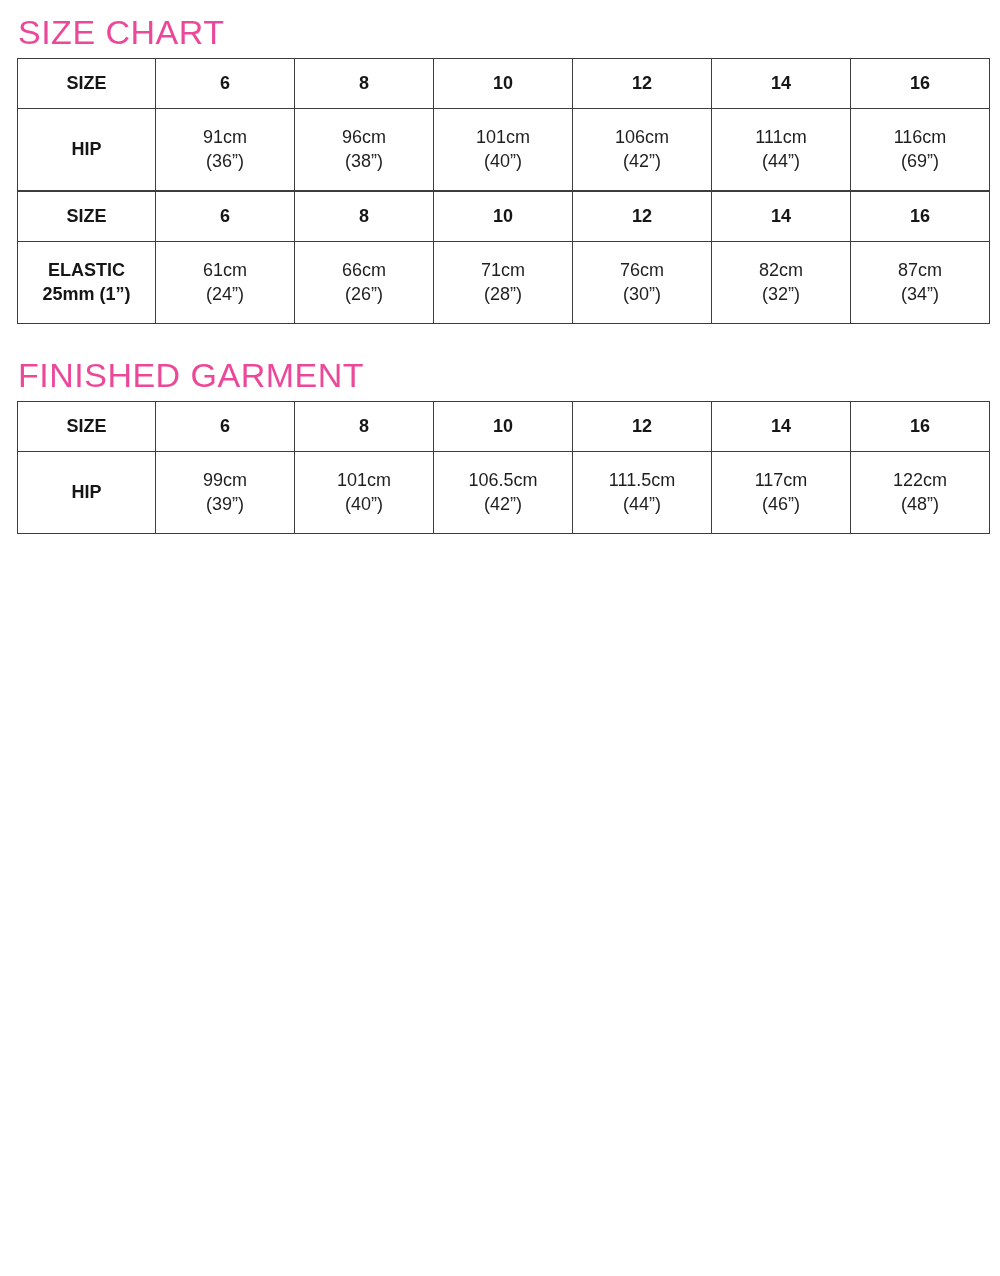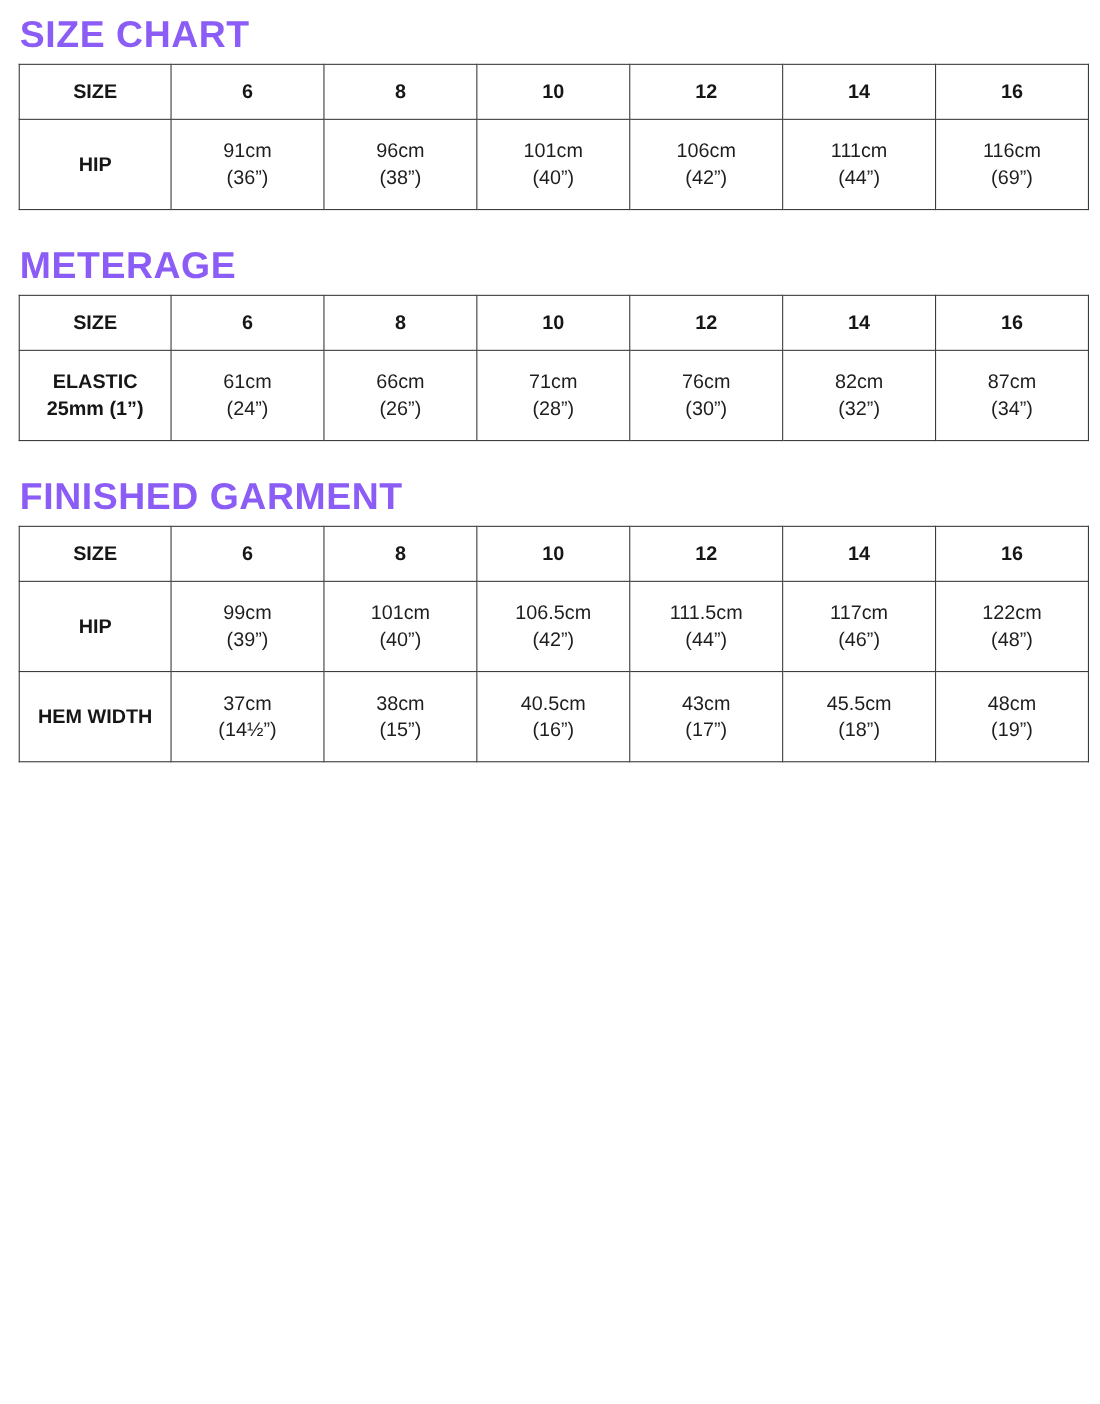--- a/index.html
+++ b/index.html
@@ -9,23 +9,23 @@
     font-family: "Liberation Sans", sans-serif;
     color: #1e1e1e;
   }
   body { height: 1276px; overflow: hidden; }
   .page {
     width: 972px;
     margin-left: 17px;
   }
   h2.section-title {
     font-size: 34px;
-    font-weight: 700;
+    font-weight: 400;
     letter-spacing: 0.5px;
-    color: #8b5cf6;
+    color: #ec4899;
     line-height: 1;
     margin: 34px 0 9px 1px;
   }
   .section:first-child h2.section-title { margin-top: 15px; }
   table.size-table {
     border-collapse: collapse;
     table-layout: fixed;
     width: 972px;
     padding-left: 24px;
   }
@@ -87,21 +87,20 @@
             <td>111cm
 (44”)</td>
             <td>116cm
 (69”)</td>
           </tr>
         </tbody>
     </table>
   </div>
 
   <div class="section">
-    <h2 class="section-title">METERAGE</h2>
     <table class="size-table">
       <colgroup>
           <col class="label-col">
           <col class="data-col">
           <col class="data-col">
           <col class="data-col">
           <col class="data-col">
           <col class="data-col">
           <col class="data-col">
         </colgroup>
@@ -169,32 +168,17 @@
 (40”)</td>
             <td>106.5cm
 (42”)</td>
             <td>111.5cm
 (44”)</td>
             <td>117cm
 (46”)</td>
             <td>122cm
 (48”)</td>
           </tr>
-          <tr>
-            <th>HEM WIDTH</th>
-            <td>37cm
-(14½”)</td>
-            <td>38cm
-(15”)</td>
-            <td>40.5cm
-(16”)</td>
-            <td>43cm
-(17”)</td>
-            <td>45.5cm
-(18”)</td>
-            <td>48cm
-(19”)</td>
-          </tr>
         </tbody>
     </table>
   </div>
 
 </div>
 
 </body></html>

